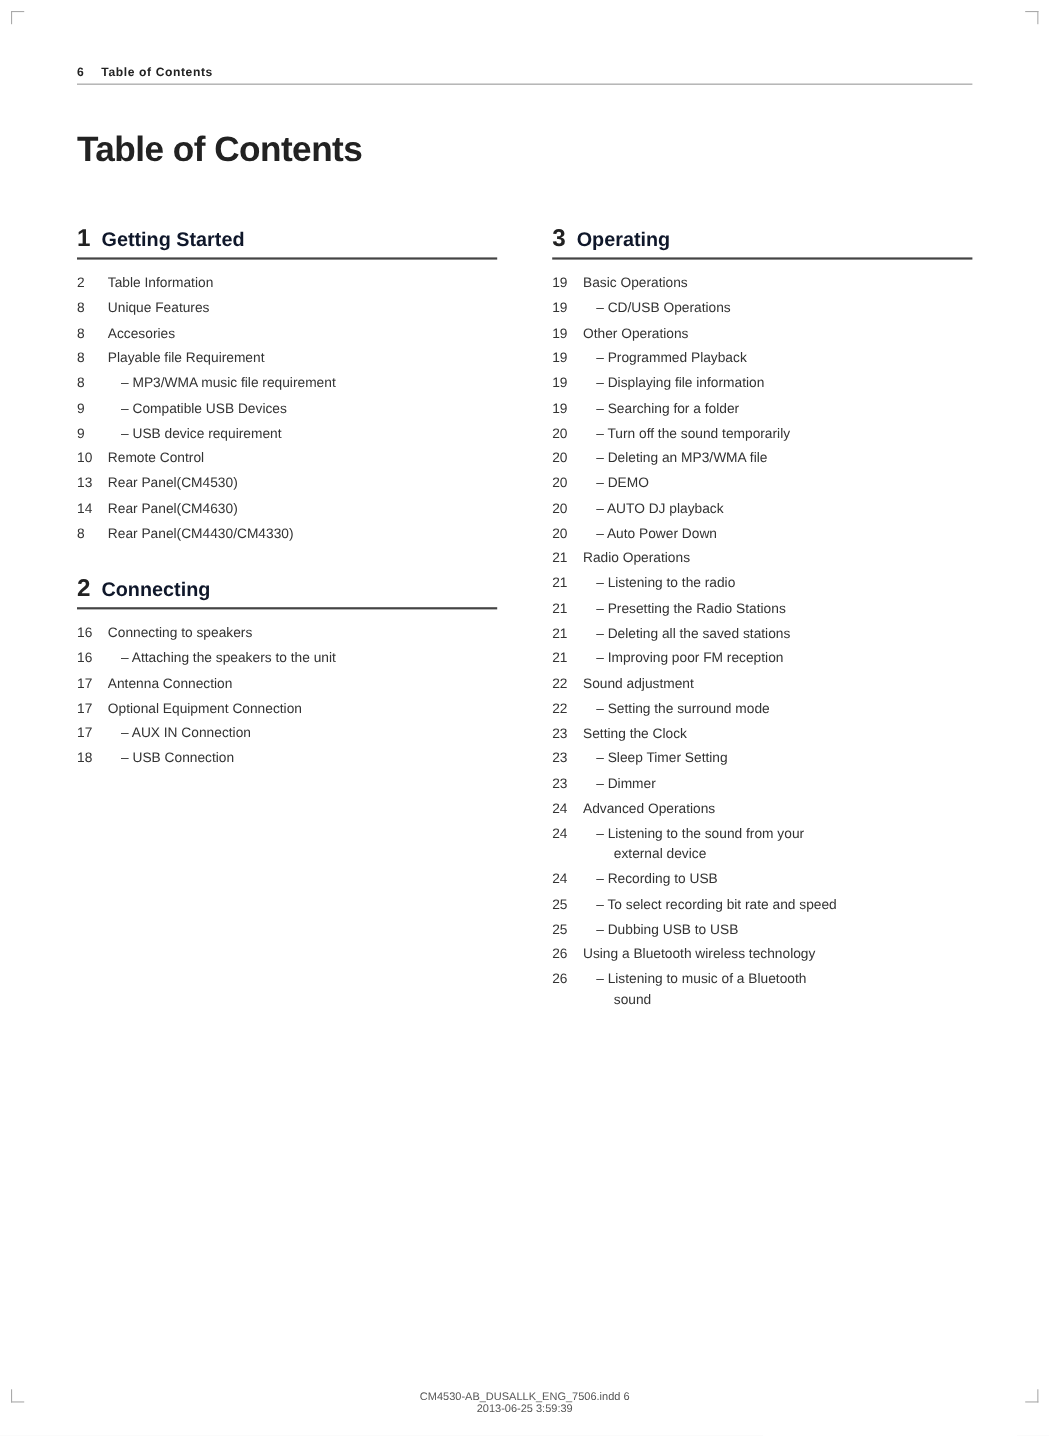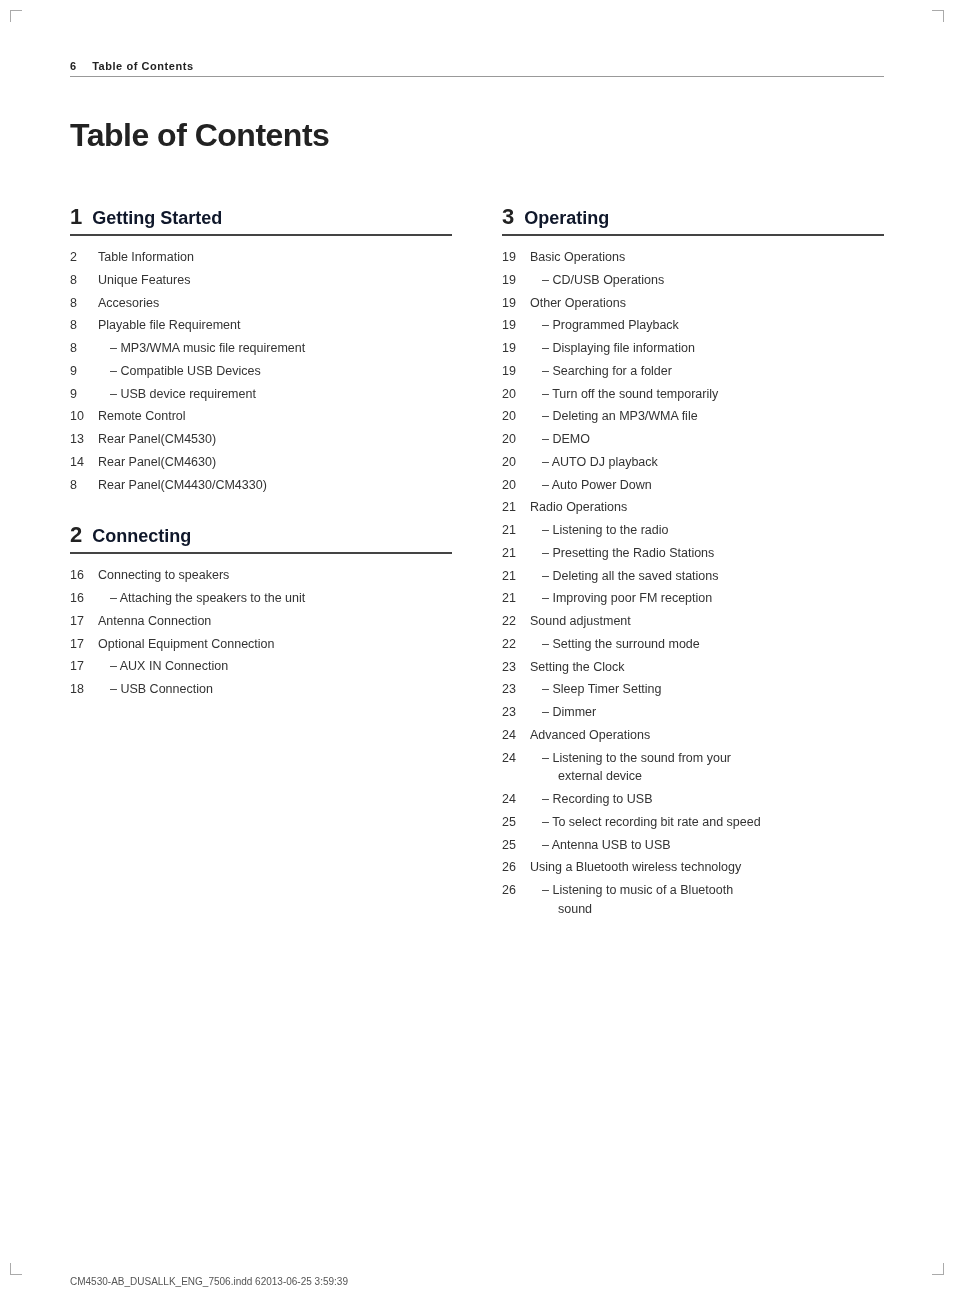--- a/index.html
+++ b/index.html
@@ -109,24 +109,25 @@
     .section-gap {
       margin-bottom: 28px;
     }
     
     .page-footer {
       position: absolute;
       bottom: 18px;
       left: 0;
       right: 0;
       display: flex;
-      justify-content: flex-start;
+      justify-content: flex-end;
       align-items: center;
       padding: 0 70px;
       border-top: none;
+      flex-direction: column;
     }
     .footer-left {
       font-size: 10px;
       color: #555;
     }
     .footer-right {
       font-size: 10px;
       color: #555;
     }
     
@@ -371,21 +372,21 @@
             <div class="toc-entry">
                 <span class="toc-page">24</span>
                 <span class="toc-text toc-sub">–  Recording to USB</span>
               </div>
             <div class="toc-entry">
                 <span class="toc-page">25</span>
                 <span class="toc-text toc-sub">–  To select recording bit rate and speed</span>
               </div>
             <div class="toc-entry">
                 <span class="toc-page">25</span>
-                <span class="toc-text toc-sub">–  Antenna USB to USB</span>
+                <span class="toc-text toc-sub">–  Dubbing USB to USB</span>
               </div>
             <div class="toc-entry">
                 <span class="toc-page">26</span>
                 <span class="toc-text">Using a Bluetooth wireless technology</span>
               </div>
             <div class="toc-entry">
               <span class="toc-page">26</span>
               <span class="toc-text toc-sub">–  Listening to music of a Bluetooth<br><span style="padding-left:16px">sound</span></span>
             </div>
           </div>

